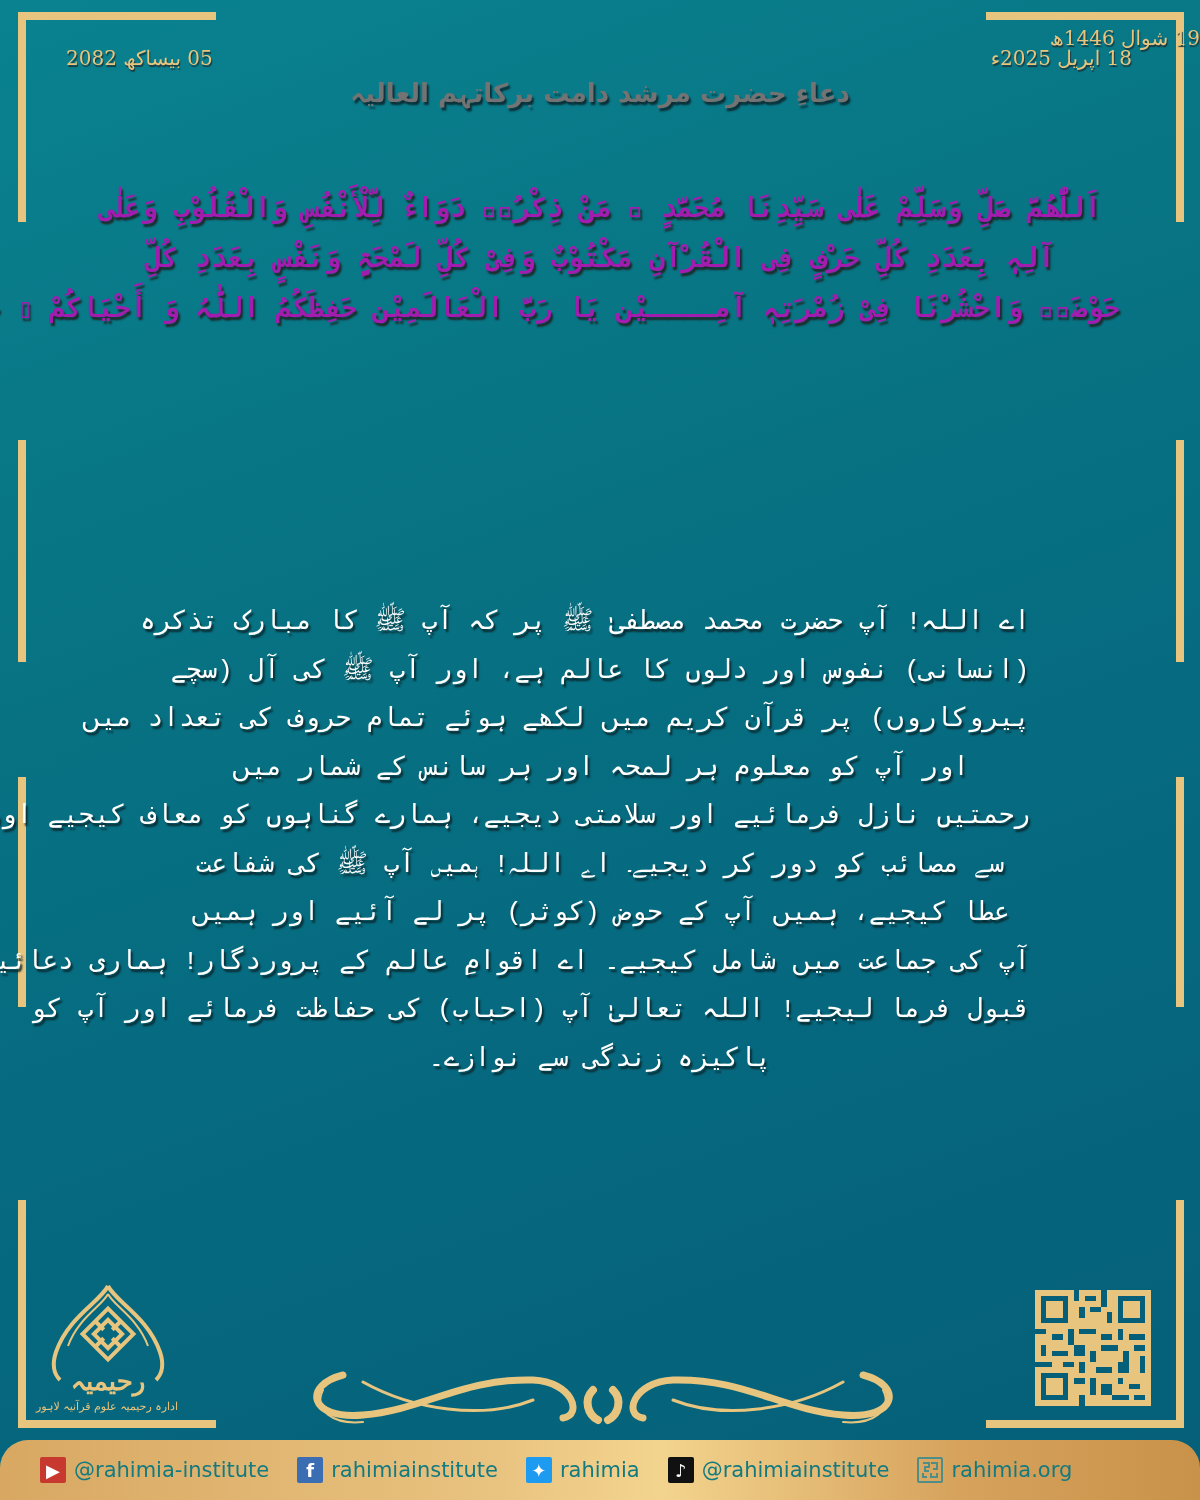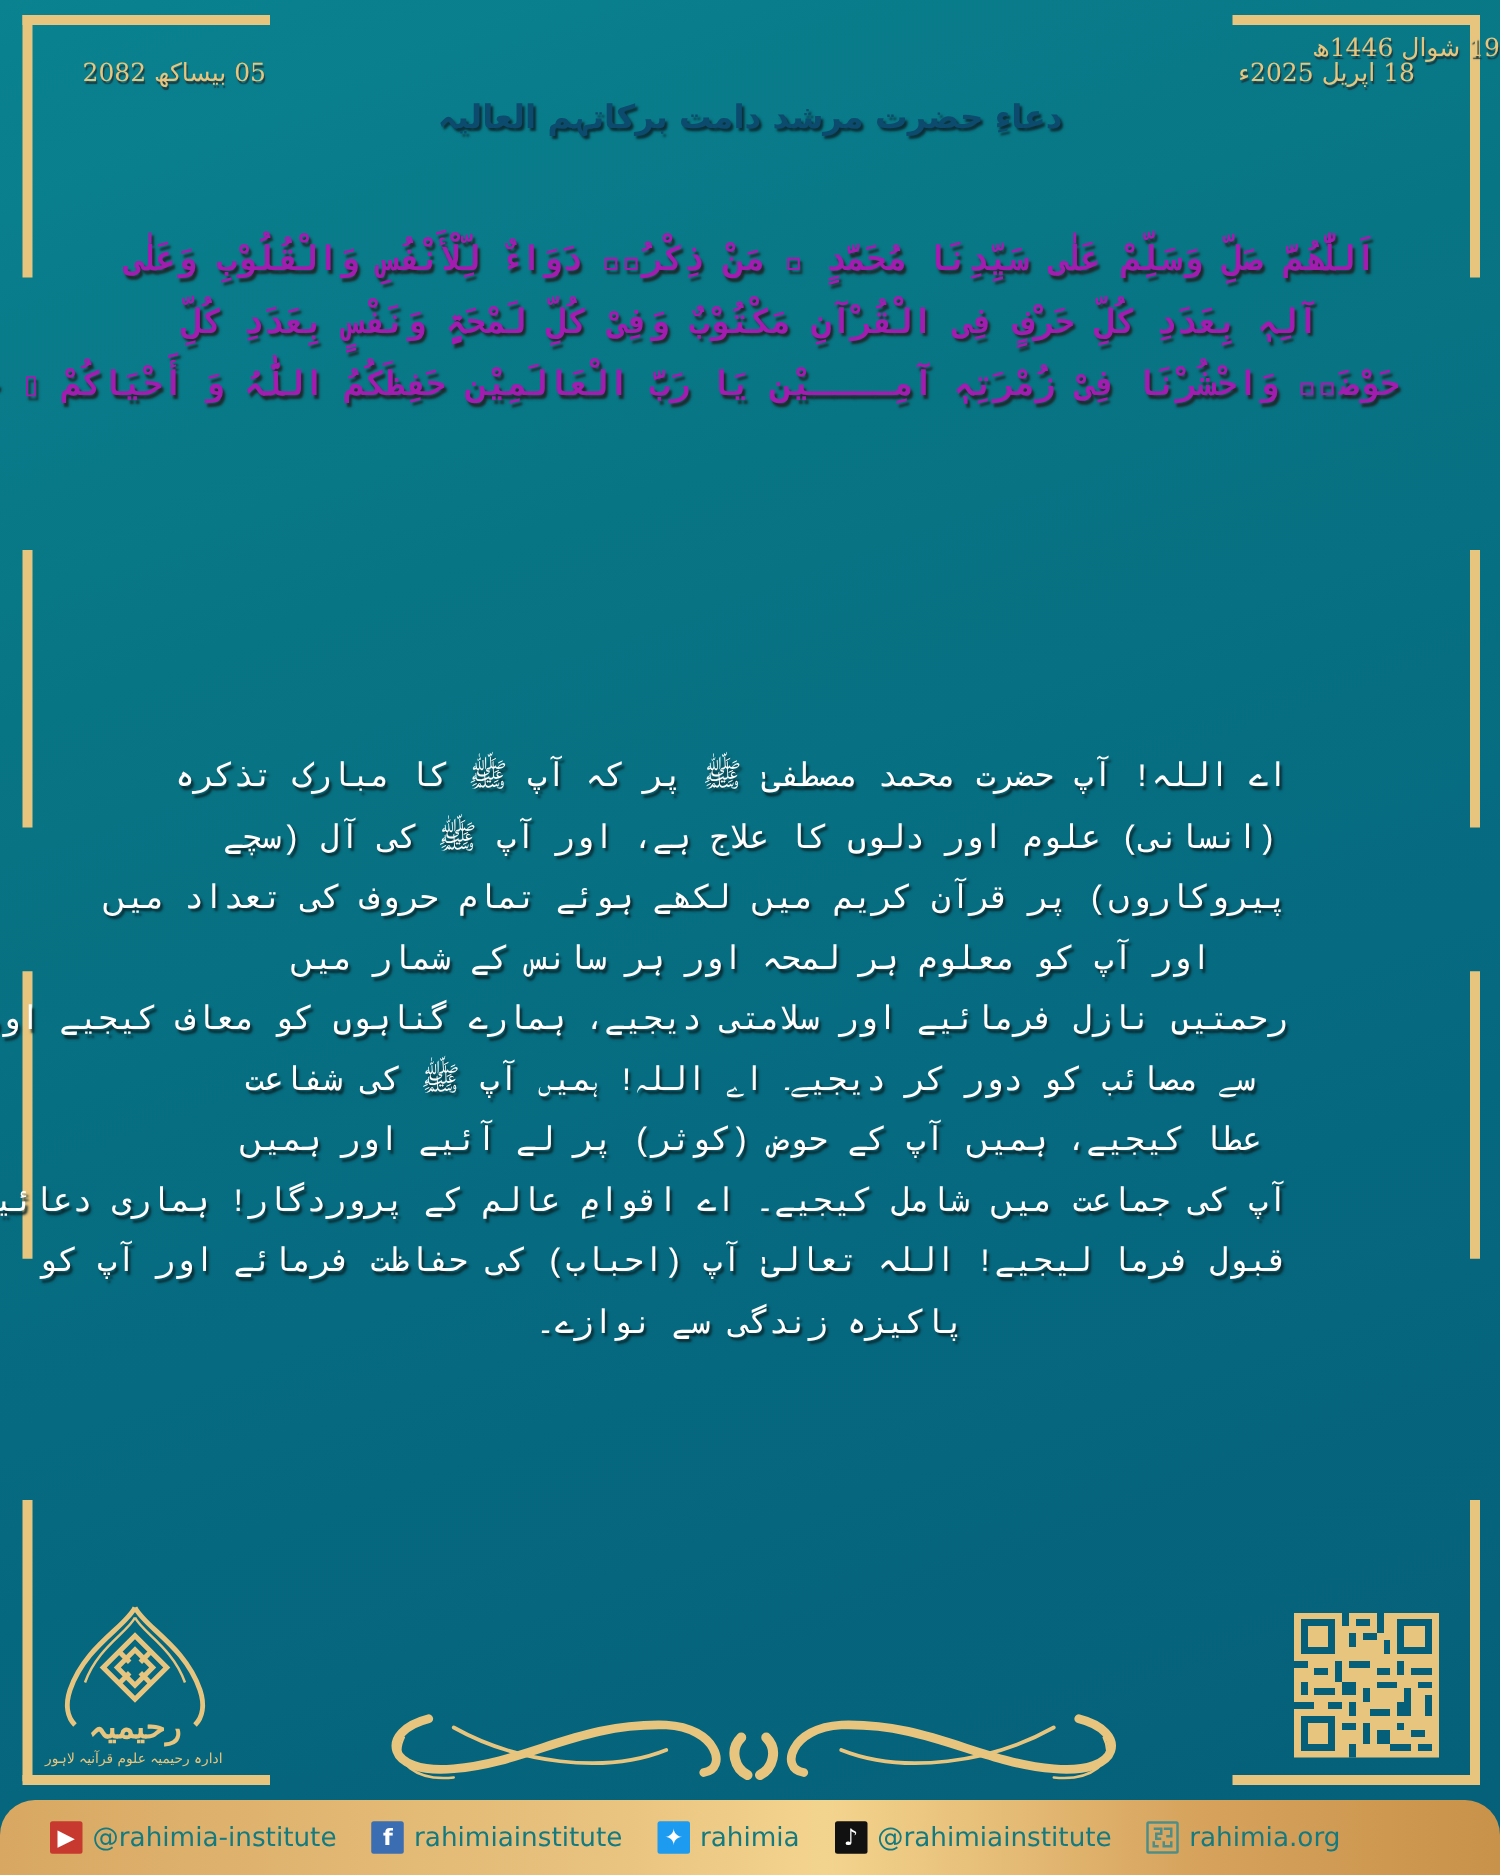--- a/index.html
+++ b/index.html
@@ -16,21 +16,21 @@
       font-family: "DejaVu Serif", serif;
       font-size: 20px;
       text-shadow: 1px 2px 1px #1a3a40;
       direction: rtl;
       white-space: nowrap;
     }
     .main-title {
       position: absolute;
       left: 0; right: 0; top: 78px;
       text-align: center;
-      color: #0c4a6e;
+      color: #737373;
       font-family: "DejaVu Sans", sans-serif;
       font-weight: bold;
       font-size: 26px;
       direction: rtl;
       text-shadow: 2px 3px 2px #0b2e36;
     }
     .arabic-block {
       position: absolute;
       left: 80px; right: 80px; top: 185px;
       direction: rtl;
@@ -134,21 +134,21 @@
 <div class="main-title">دعاءِ حضرت مرشد دامت برکاتہم العالیہ</div>
 
 <div class="arabic-block">
   <span class="arabic-line">اَللّٰھُمَّ صَلِّ وَسَلِّمْ عَلٰی سَیِّدِنَا مُحَمَّدٍ ﷺ مَنْ ذِکْرُہٗ دَوَاءٌ لِّلْأَنْفُسِ وَالْقُلُوْبِ وَعَلٰی</span>
   <span class="arabic-line">آلِہٖ بِعَدَدِ کُلِّ حَرْفٍ فِی الْقُرْآنِ مَکْتُوْبٌ وَفِیْ کُلِّ لَمْحَۃٍ وَنَفْسٍ بِعَدَدِ کُلِّ</span>
   <span class="arabic-line">حَوْضَہٗ وَاحْشُرْنَا فِیْ زُمْرَتِہٖ آمِــــیْن یَا رَبَّ الْعَالَمِیْن حَفِظَکُمُ اللّٰہُ وَ أَحْیَاکُمْ ▯ حَیَاۃً طَیِّبَۃً</span>
 </div>
 
 <div class="urdu-block">
   <span class="urdu-line">اے اللہ! آپ حضرت محمد مصطفیٰ ﷺ پر کہ آپ ﷺ کا مبارک تذکرہ</span>
-  <span class="urdu-line">(انسانی) علوم اور دلوں کا علاج ہے، اور آپ ﷺ کی آل (سچے</span>
+  <span class="urdu-line">(انسانی) نفوس اور دلوں کا عالم ہے، اور آپ ﷺ کی آل (سچے</span>
   <span class="urdu-line">پیروکاروں) پر قرآن کریم میں لکھے ہوئے تمام حروف کی تعداد میں</span>
   <span class="urdu-line">اور آپ کو معلوم ہر لمحہ اور ہر سانس کے شمار میں</span>
   <span class="urdu-line">رحمتیں نازل فرمائیے اور سلامتی دیجیے، ہمارے گناہوں کو معاف کیجیے اور ہم</span>
   <span class="urdu-line">سے مصائب کو دور کر دیجیے۔ اے اللہ! ہمیں آپ ﷺ کی شفاعت</span>
   <span class="urdu-line">عطا کیجیے، ہمیں آپ کے حوض (کوثر) پر لے آئیے اور ہمیں</span>
   <span class="urdu-line">آپ کی جماعت میں شامل کیجیے۔ اے اقوامِ عالم کے پروردگار! ہماری دعائیں</span>
   <span class="urdu-line">قبول فرما لیجیے! اللہ تعالیٰ آپ (احباب) کی حفاظت فرمائے اور آپ کو</span>
   <span class="urdu-line">پاکیزہ زندگی سے نوازے۔</span>
 </div>
 

